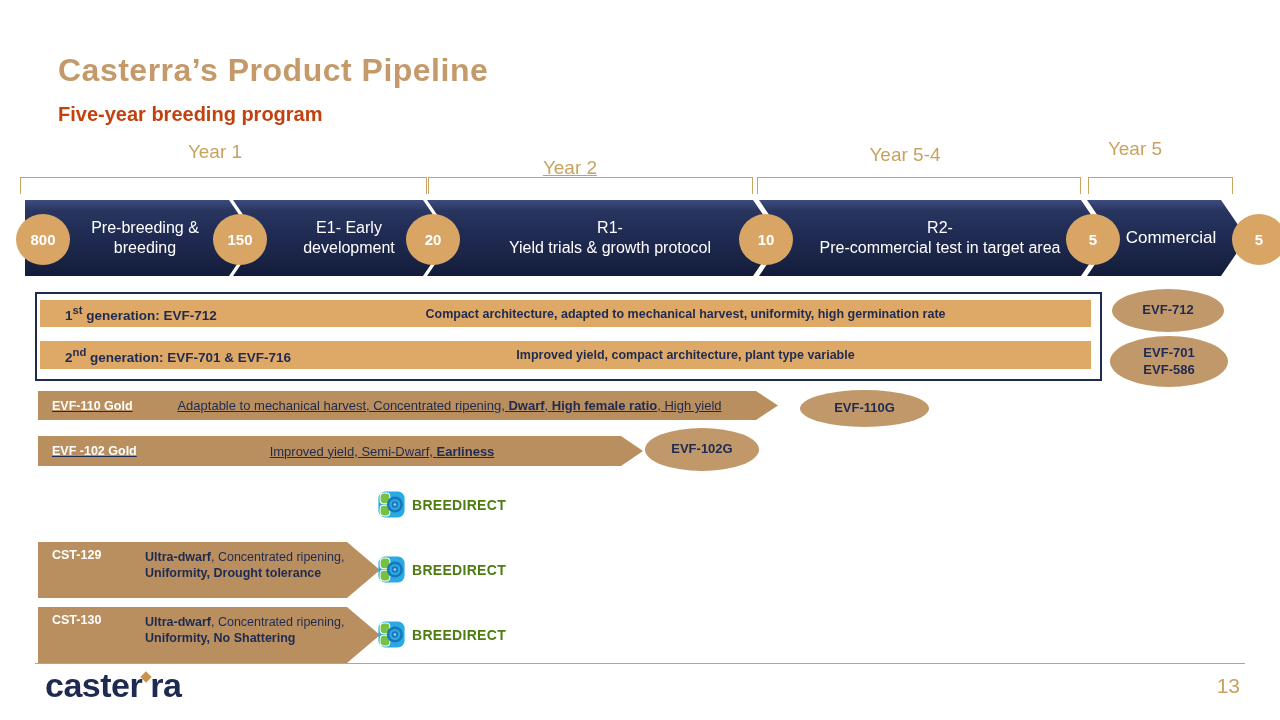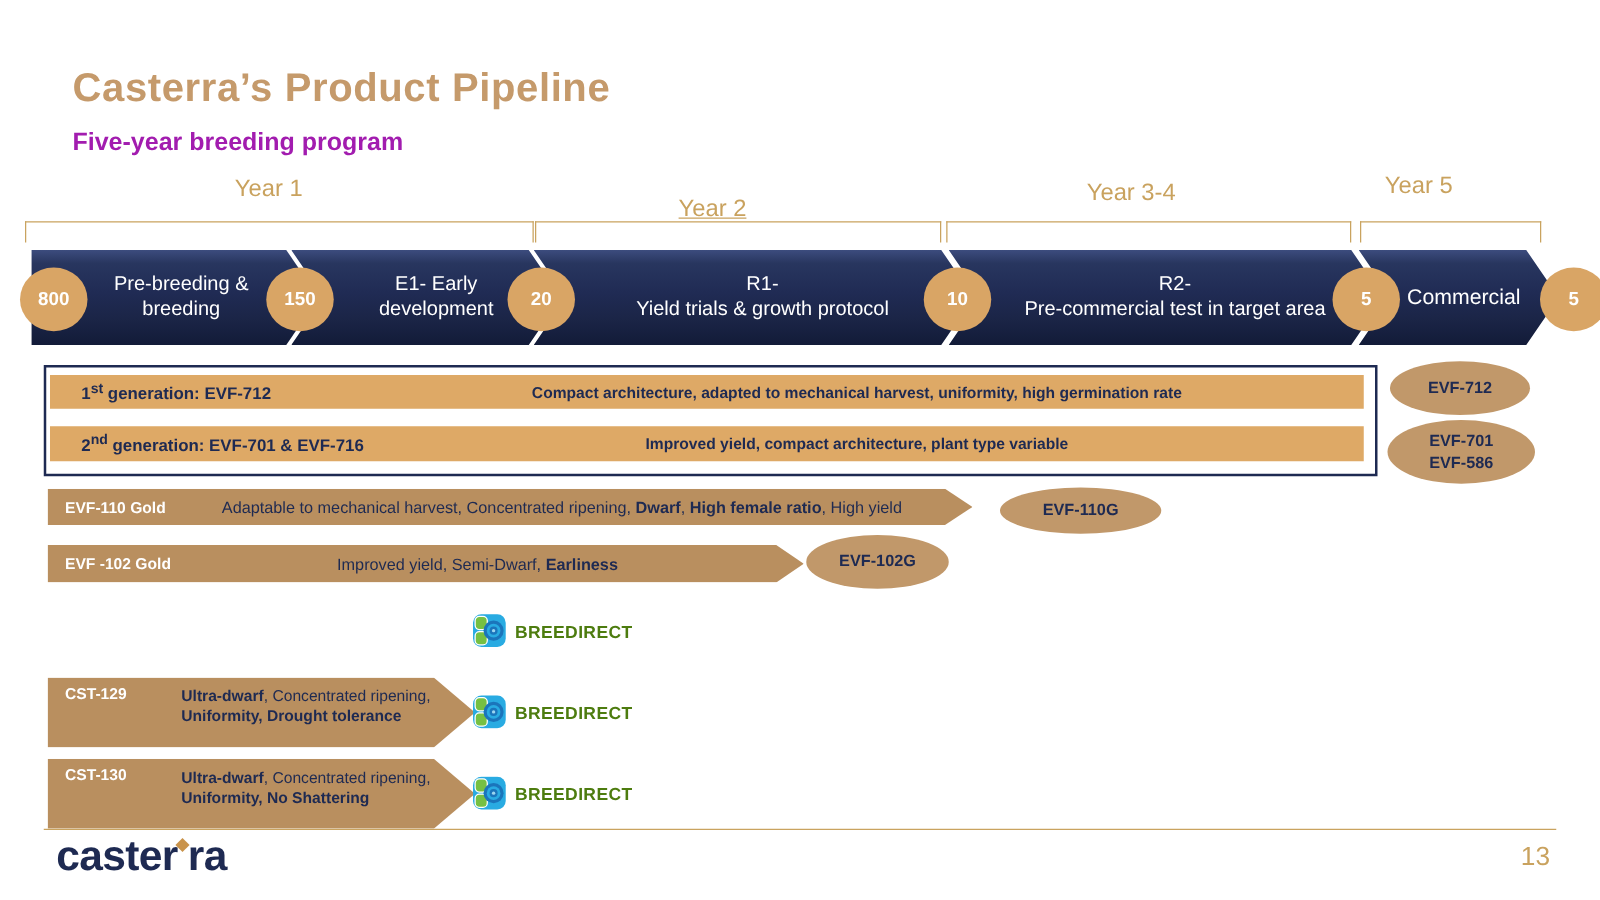--- a/index.html
+++ b/index.html
@@ -7,21 +7,21 @@
     position:relative; width:1280px; height:720px; background:#ffffff;
     font-family:"Liberation Sans", sans-serif; overflow:hidden;
   }
   
   .title {
     position:absolute; left:58px; top:52px; font-size:32px; font-weight:bold;
     color:#C59A6B; letter-spacing:0.5px;
   }
   .subtitle {
     position:absolute; left:58px; top:103px; font-size:20px; font-weight:bold;
-    color:#a21caf;
+    color:#c2410c;
   }
   
   .year-label {
     position:absolute; top:141px; width:220px; text-align:center;
     font-size:19px; color:#C9A25E;
   }
   .bracket {
     position:absolute; top:177px; height:17px;
     border:1px solid #C9A35F; border-bottom:none; box-sizing:border-box;
   }
@@ -54,21 +54,21 @@
   .tag-ellipse {
     position:absolute; border-radius:50%; background:#C1986A; color:#1E2A52;
     font-weight:bold; font-size:13px; display:flex; flex-direction:column;
     align-items:center; justify-content:center; text-align:center; line-height:1.25;
   }
   
   .prod-bar {
     position:absolute; left:38px; background:#B98F5F; color:#1E2A52;
     display:flex; align-items:center; box-sizing:border-box;
   }
-  .thin { clip-path:polygon(0 0, calc(100% - 22px) 0, 100% 50%, calc(100% - 22px) 100%, 0 100%); }
+  .thin { clip-path:polygon(0 0, calc(100% - 22px) 0, 100% 50%, calc(100% - 22px) 100%, 0 100%);text-decoration:underline; }
   .fat  { clip-path:polygon(0 0, calc(100% - 33px) 0, 100% 50%, calc(100% - 33px) 100%, 0 100%); }
   .prod-bar .code { color:#ffffff; font-weight:bold; font-size:12.5px; margin-left:14px; flex:none; }
   .prod-bar .pd   { flex:1; text-align:center; font-size:13px; padding-right:36px; }
   .cst { display:block; }
   .cst .code { position:absolute; top:6px; left:14px; margin:0; }
   .cst .pd {
     position:absolute; left:107px; top:7px; width:212px; text-align:left;
     font-size:12.5px; line-height:1.3; padding:0;
   }
   
@@ -90,21 +90,21 @@
 </head>
 <body>
 
 <div class="slide">
 
   <div class="title">Casterra’s Product Pipeline</div>
   <div class="subtitle">Five-year breeding program</div>
 
   <div class="year-label" style="left:105px;">Year 1</div>
   <div class="year-label" style="left:460px; top:157px;text-decoration:underline;">Year 2</div>
-  <div class="year-label" style="left:795px; top:144px;">Year 3-4</div>
+  <div class="year-label" style="left:795px; top:144px;">Year 5-4</div>
   <div class="year-label" style="left:1025px; top:138px;">Year 5</div>
 
   <div class="bracket" style="left:20px; width:407px;"></div>
   <div class="bracket" style="left:428px; width:325px;"></div>
   <div class="bracket" style="left:757px; width:324px;"></div>
   <div class="bracket" style="left:1088px; width:145px;"></div>
 
   <div class="parrow tip" style="left:25px;  width:230px; padding-left:40px; padding-right:30px;">Pre-breeding  &amp;
 breeding</div>
   <div class="parrow notchtip" style="left:233px; width:216px; padding-left:48px; padding-right:32px;">E1- Early

